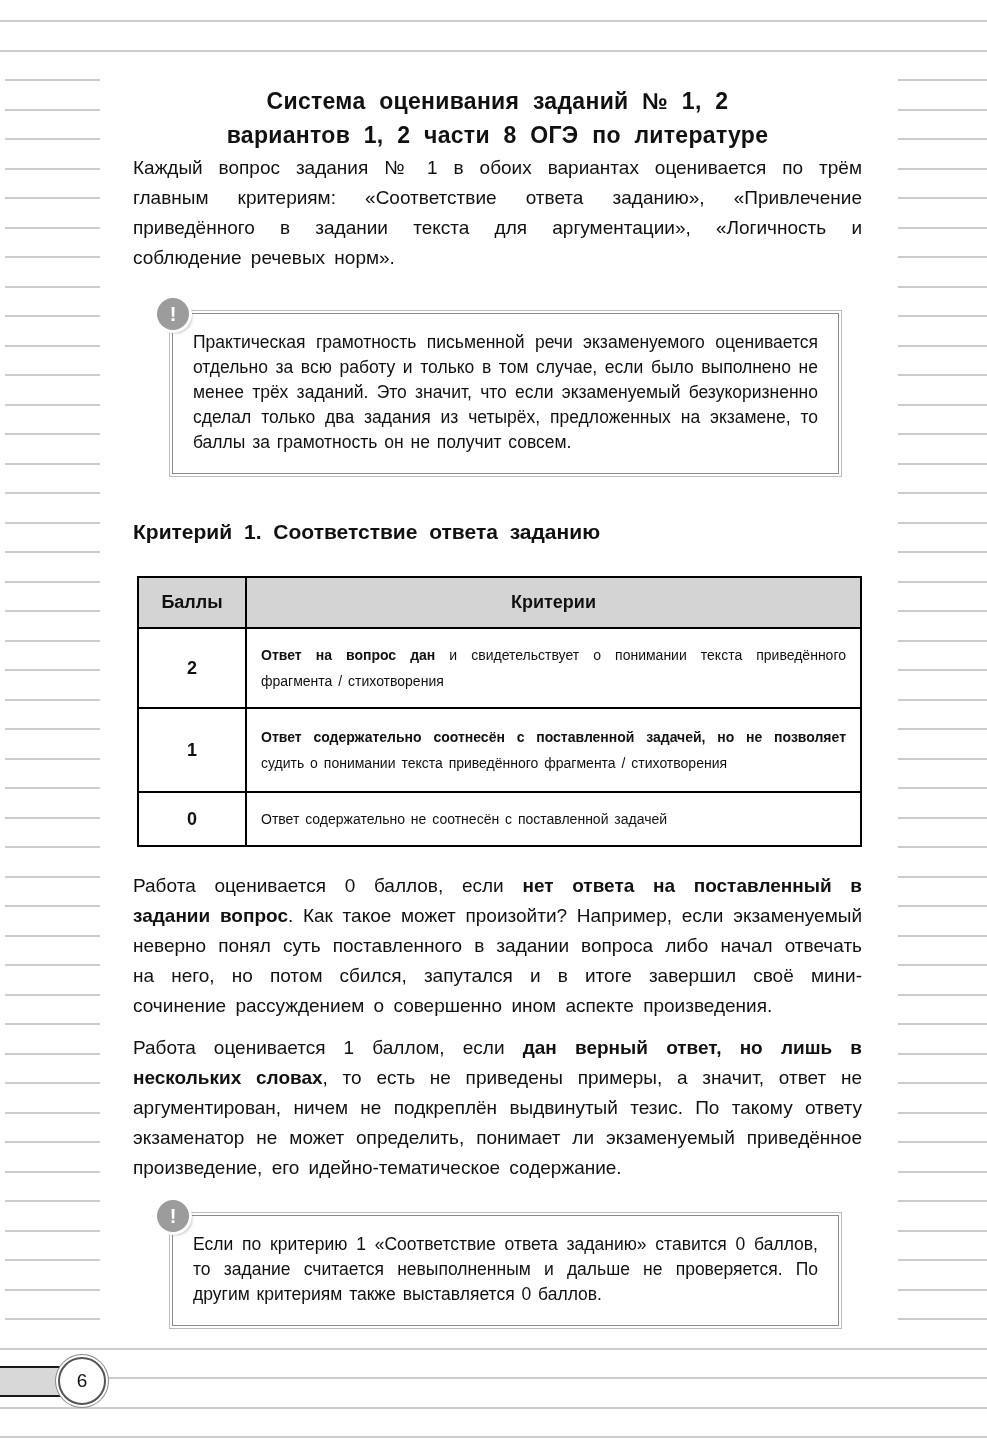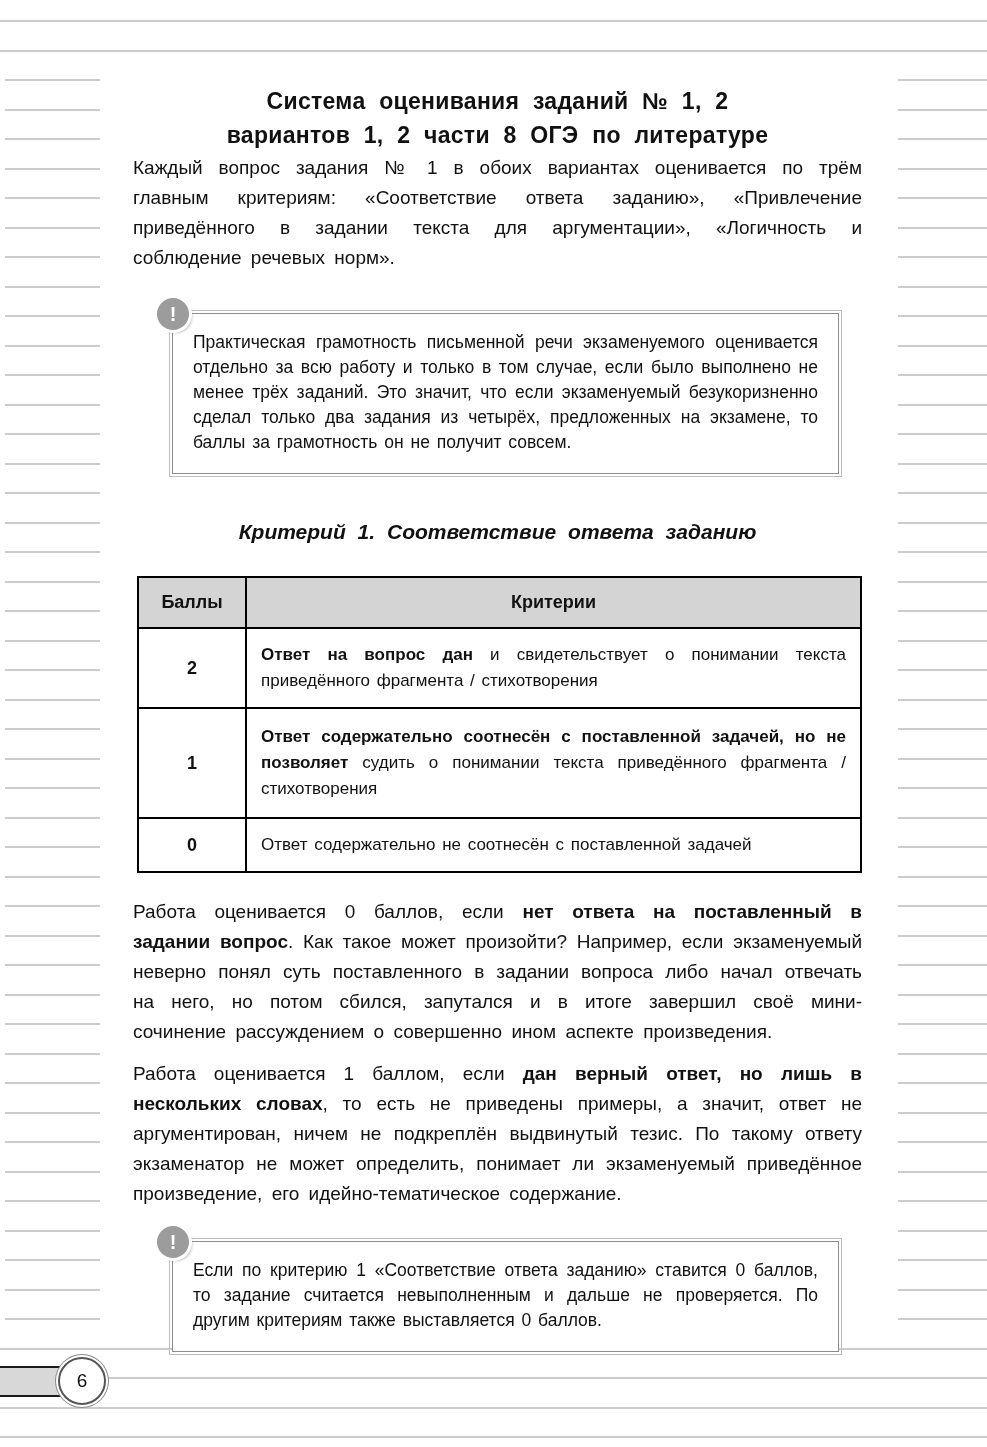--- a/index.html
+++ b/index.html
@@ -35,35 +35,35 @@
   }
   .note-text2{margin-top:7px;}
   .note-icon{
     position:absolute;top:-16px;left:-16px;width:32px;height:32px;border-radius:50%;
     background:#9c9c9c;color:#fff;font-weight:bold;font-size:20px;
     display:flex;align-items:center;justify-content:center;
     box-shadow:0 0 0 3px #ffffff, 3px 3px 3px rgba(0,0,0,.25);
   }
 
   .section-h{
-    text-align:center;font-weight:bold;font-size:21px;line-height:28px;
-    word-spacing:6px;margin:44px 0 0 0;font-style:italic;
+    font-weight:bold;font-size:21px;line-height:28px;
+    word-spacing:6px;margin:44px 0 0 0;
   }
 
   table.criteria{
     border-collapse:collapse;margin:30px 0 12px 4px;width:725px;table-layout:fixed;
   }
   table.criteria th, table.criteria td{border:2px solid #000;vertical-align:middle;}
   table.criteria th{
     background:#d4d4d4;font-size:18px;font-weight:bold;padding:14px 8px;word-spacing:2px;
   }
   col.score-col{width:108px;}
   td.score{text-align:center;font-weight:bold;font-size:18px;}
   td.crit{
-    font-size:17px;line-height:26px;text-align:justify;word-spacing:2px;
+    font-size:14px;line-height:26px;text-align:justify;word-spacing:2px;
     padding:13px 14px;
   }
   tr.r-tall td{padding-top:15px;padding-bottom:15px;}
 
   .footer-bar{
     position:absolute;left:0;top:1366px;width:78px;height:27px;
     background:#d8d8d8;border:2px solid #1a1a1a;border-left:none;z-index:4;
   }
   .page-circle{
     position:absolute;left:58px;top:1357px;width:44px;height:44px;border-radius:50%;

